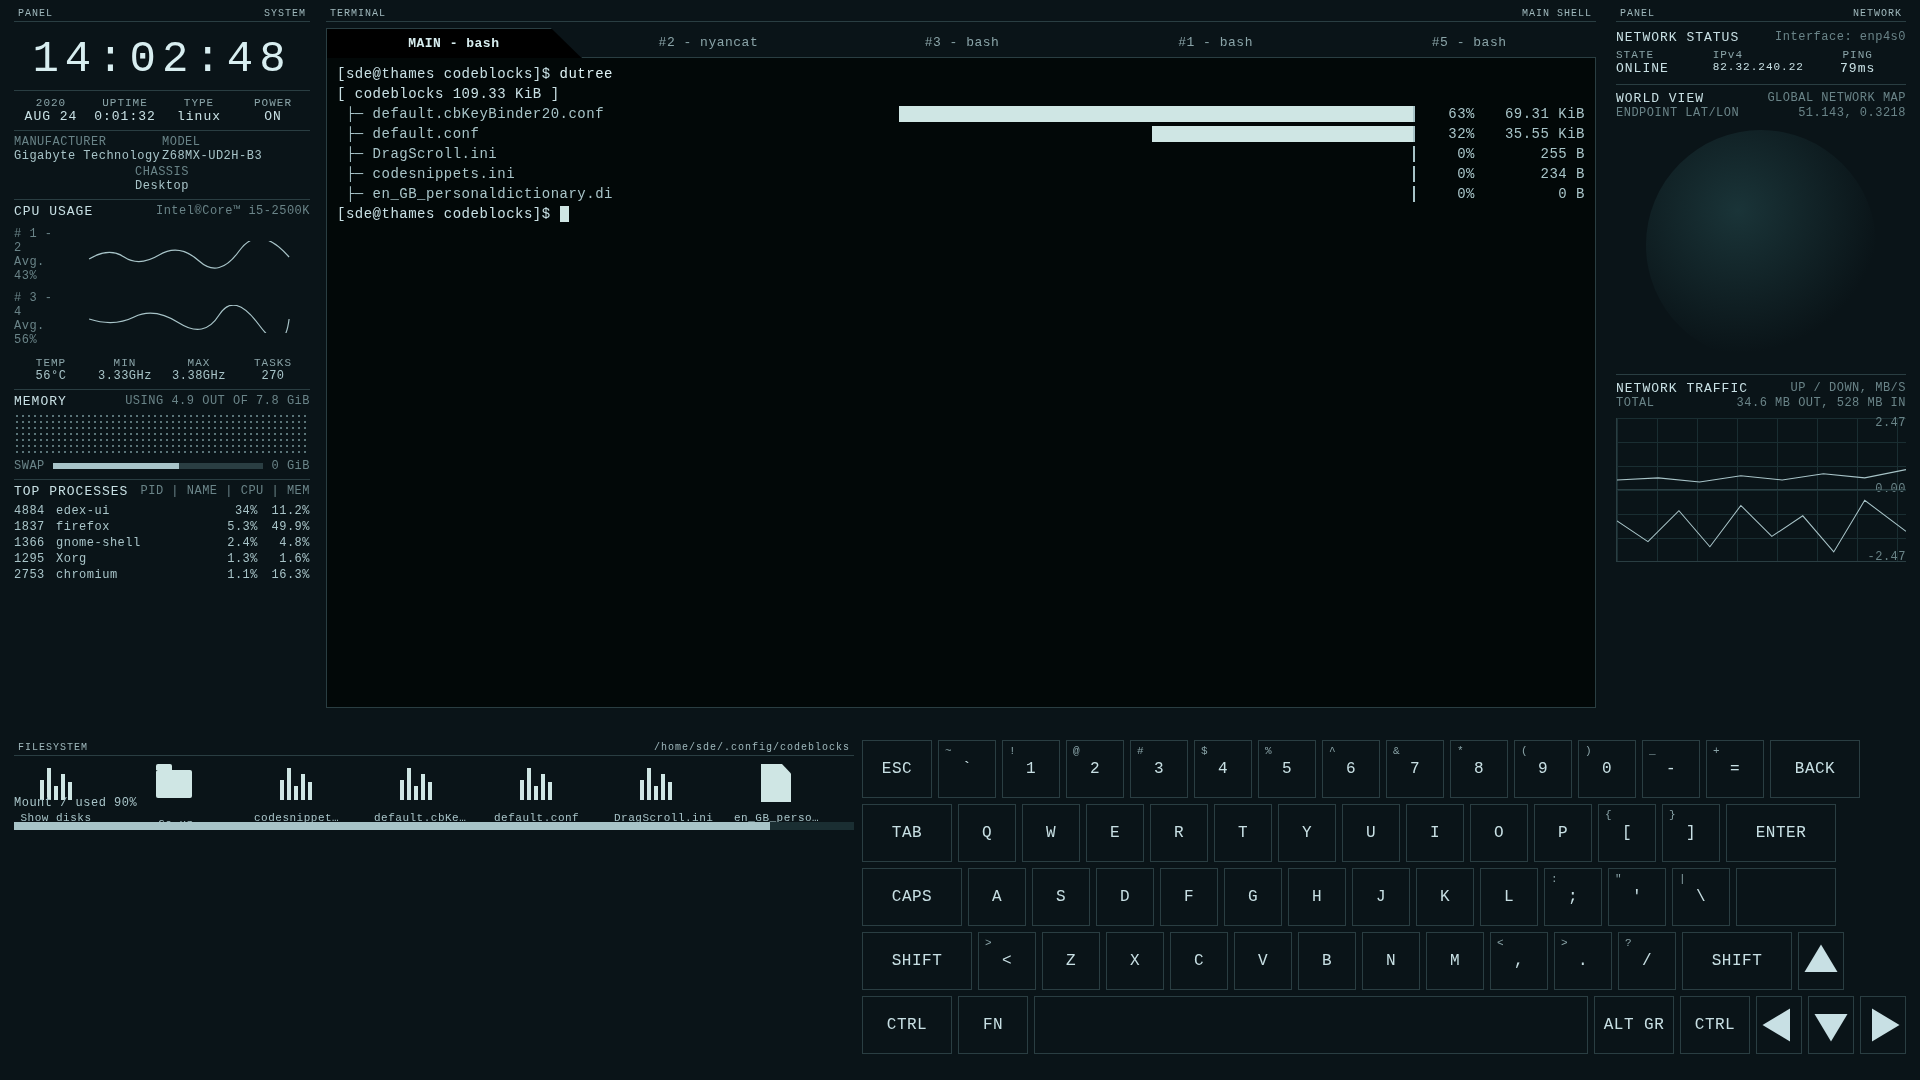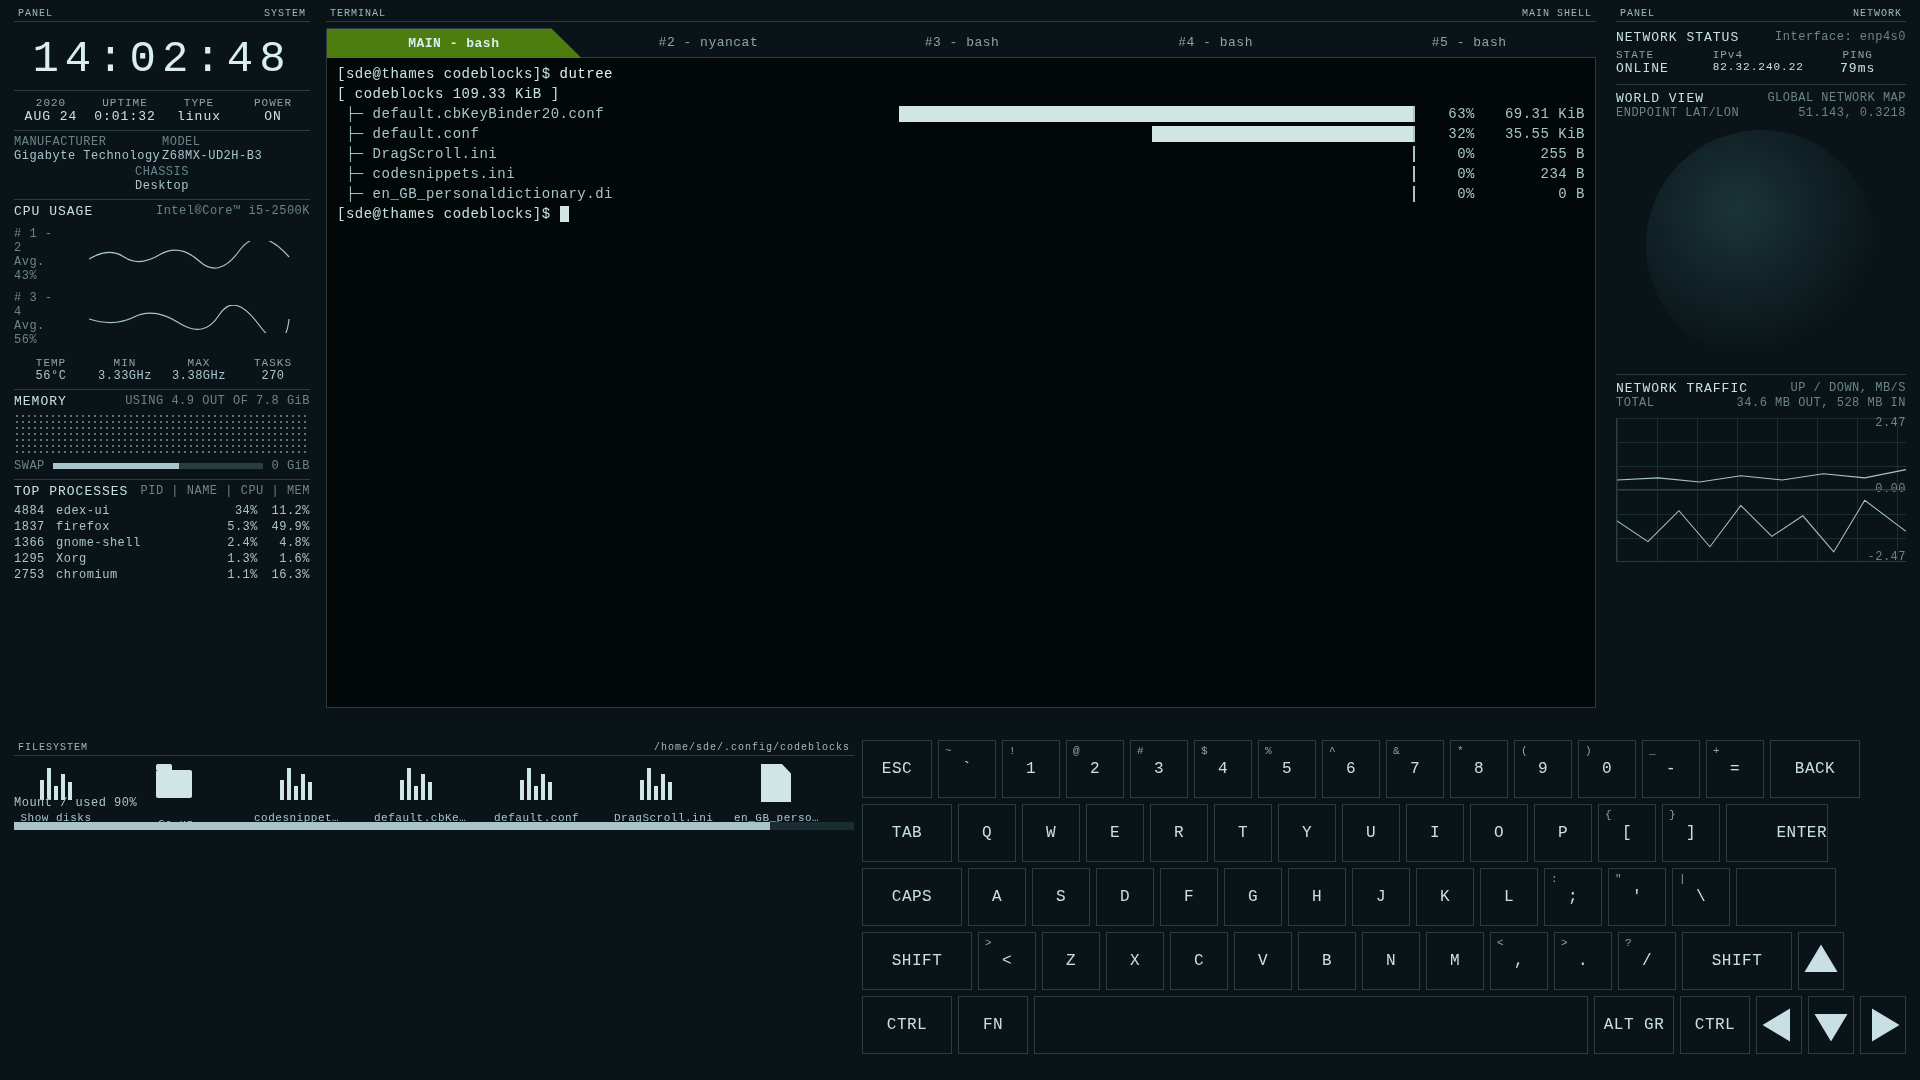--- a/index.html
+++ b/index.html
@@ -17,21 +17,21 @@
 .spark { height:28px; width:100%; }
 .proc-row { display:flex; font-size:12px; padding:1px 0; }
 .proc-row span:nth-child(1){width:42px;} .proc-row span:nth-child(2){flex:1;} .proc-row span:nth-child(3){width:44px;text-align:right;} .proc-row span:nth-child(4){width:52px;text-align:right;}
 #left { left:14px; top:6px; width:296px; }
 #terminal { left:326px; top:6px; width:1270px; }
 #right { left:1616px; top:6px; width:290px; }
 #fs { left:14px; top:740px; width:840px; }
 #kbd { left:862px; top:740px; width:1044px; }
 .term-tabs { display:flex; height:30px; margin-top:6px; }
 .term-tab { flex:1; text-align:center; line-height:30px; font-size:13px; color:#8aa4a8; border-bottom:1px solid #2a3e42; position:relative; }
-.term-tab.active { background:#4d7c0f; color:#d8eef0; font-weight:bold; border:1px solid #2a3e42; border-bottom:none; clip-path:polygon(0 0,88% 0,100% 100%,0 100%); }
+.term-tab.active { background:#000000; color:#d8eef0; font-weight:bold; border:1px solid #2a3e42; border-bottom:none; clip-path:polygon(0 0,88% 0,100% 100%,0 100%); }
 .term-body { background:#020808; border:1px solid #2a3e42; border-top:none; height:650px; padding:6px 10px; font-size:14px; line-height:20px; font-family:'Courier New',monospace; }
 .pr { color:#c8e0e4; } .cmd{color:#e0f4f6;}
 .du-row { display:flex; align-items:center; height:20px; }
 .du-name { width:260px; white-space:pre; }
 .du-bar-wrap { flex:1; height:16px; border-right:2px solid #a8c4c8; position:relative; margin-right:10px; }
 .du-bar { position:absolute; top:0; right:0; height:16px; background:#cfe6e4; }
 .du-pct { width:50px; text-align:right; }
 .du-size { width:110px; text-align:right; }
 .cursor { display:inline-block; width:9px; height:16px; background:#cfe6e4; vertical-align:middle; }
 .fs-items { display:flex; gap:36px; margin-top:8px; }
@@ -195,21 +195,21 @@
 <div id="terminal" class="frame">
   <div class="label-bar">
       <span>TERMINAL</span>
       <span>MAIN SHELL</span>
     </div>
   <hr class="hr">
   <div class="term-tabs" id="term-tabs">
       <div class="term-tab active">MAIN - bash</div>
       <div class="term-tab">#2 - nyancat</div>
       <div class="term-tab">#3 - bash</div>
-      <div class="term-tab">#4 - bash</div>
+      <div class="term-tab">#1 - bash</div>
       <div class="term-tab">#5 - bash</div>
     </div>
   <div class="term-body">
     <div><span class="pr">[sde@thames codeblocks]$</span> <span class="cmd">dutree</span></div>
     <div class="pr">[ codeblocks 109.33 KiB ]</div>
     <div id="du-rows">
         <div class="du-row">
           <div class="du-name"> ├─ default.cbKeyBinder20.conf</div>
           <div class="du-bar-wrap">
             <div class="du-bar" style="width:63%"></div>
@@ -498,21 +498,21 @@
         <span>P</span>
       </div>
       <div class="key" style="width: 58px;">
         <span class="sup">{</span>
         <span>[</span>
       </div>
       <div class="key" style="width: 58px;">
         <span class="sup">}</span>
         <span>]</span>
       </div>
-      <div class="key" style="width: 102px; justify-content: flex-end;">
+      <div class="key" style="width: 110px;">
         <span>ENTER</span>
       </div>
     </div>
     <div class="kbd-row">
       <div class="key" style="width: 100px;">
         <span>CAPS</span>
       </div>
       <div class="key" style="width: 58px;">
         <span>A</span>
       </div>

